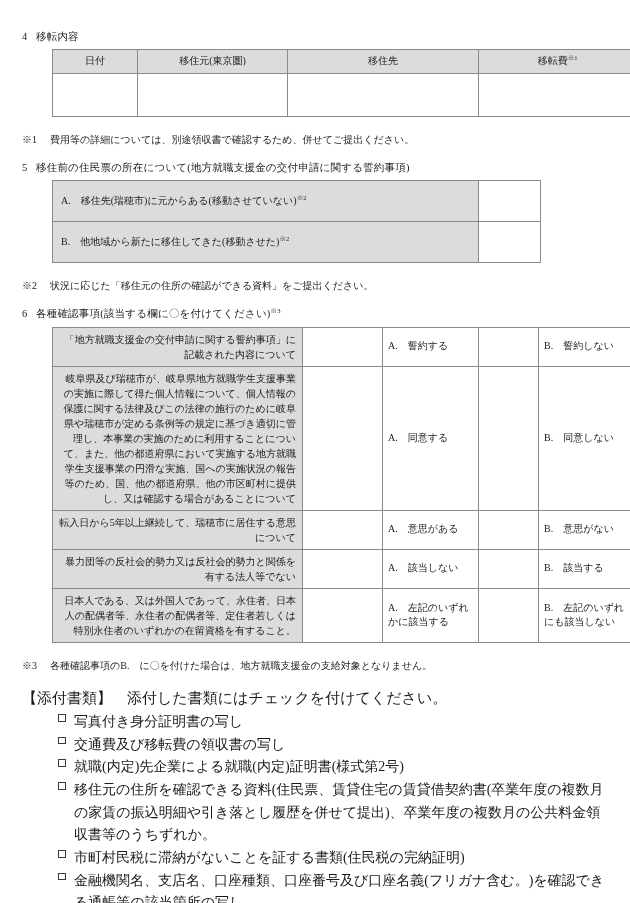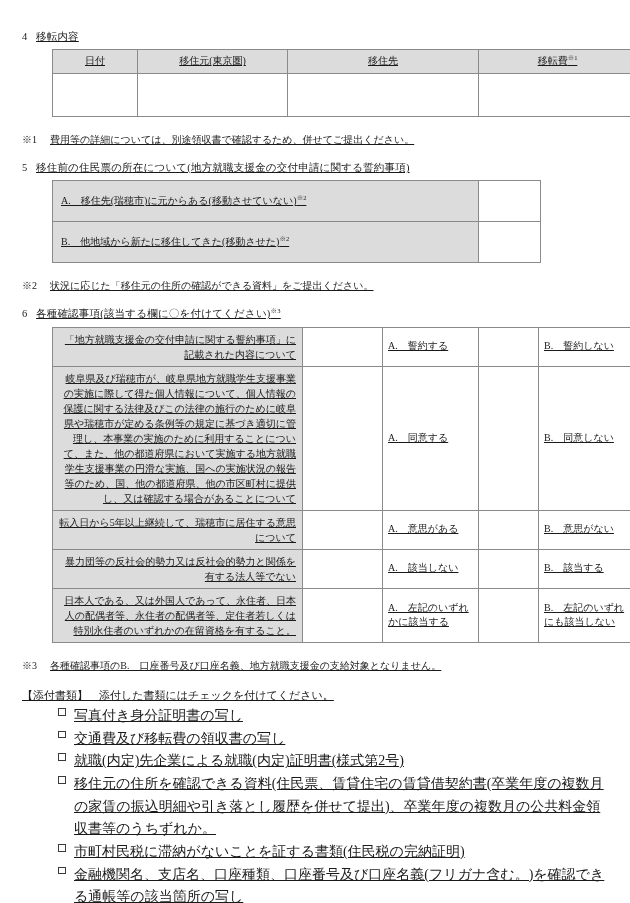--- a/index.html
+++ b/index.html
@@ -15,21 +15,20 @@
     -webkit-font-smoothing: antialiased;
     position: relative;
     overflow: hidden;
   }
   .page {
     position: relative;
     width: 630px;
     height: 903px;
     box-sizing: border-box;
     padding: 30px 24px 0 22px;
-    text-decoration: underline;
   }
 
   
   .sec-heading {
     font-size: 10.5px;
     line-height: 1.35;
     margin: 0 0 5px 0;
     letter-spacing: 0.2px;
   }
   .sec-heading .num {
@@ -101,21 +100,21 @@
   }
 
   sup.mk {
     font-size: 6.5px;
     vertical-align: super;
     line-height: 0;
   }
 
   
   .attach-title {
-    font-size: 11px;
+    font-size: 15px;
     line-height: 1.5;
     margin: 6px 0 2px 0;
   }
   ul.attach {
     list-style: none;
     margin: 0;
     padding: 0 0 0 36px;
     font-size: 14px;
     line-height: 1.62;
   }
@@ -247,21 +246,21 @@
         <td class="lbl fill">日本人である、又は外国人であって、永住者、日本人の配偶者等、永住者の配偶者等、定住者若しくは特別永住者のいずれかの在留資格を有すること。</td>
         <td class="pick blank"></td>
         <td class="opt blank">A.　左記のいずれかに該当する</td>
         <td class="pick blank"></td>
         <td class="opt blank">B.　左記のいずれにも該当しない</td>
       </tr>
     </tbody>
   </table>
 
   <p class="note">
-    <span class="mk">※3</span><span>各種確認事項のB.　口座番号及び口座名義、地方就職支援金の支給対象となりません。</span>
+    <span class="mk">※3</span><span>各種確認事項のB.　に〇を付けた場合は、地方就職支援金の支給対象となりません。</span>
   </p>
 
   <div class="attach-title">【添付書類】　添付した書類にはチェックを付けてください。</div>
 
   <ul class="attach">
     <li>
       <span class="box"></span>
       <span class="cont">写真付き身分証明書の写し</span>
     </li>
     <li>

